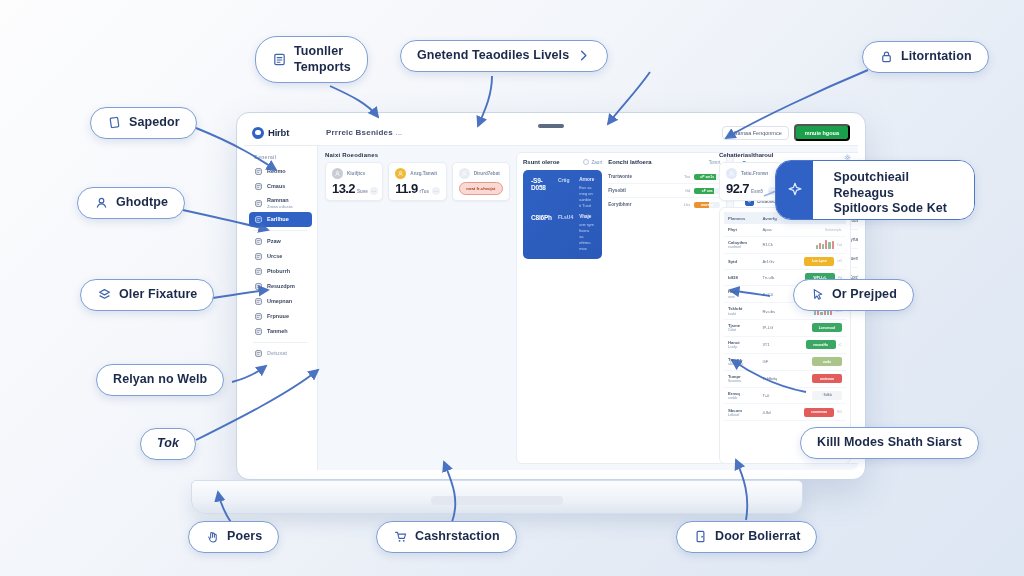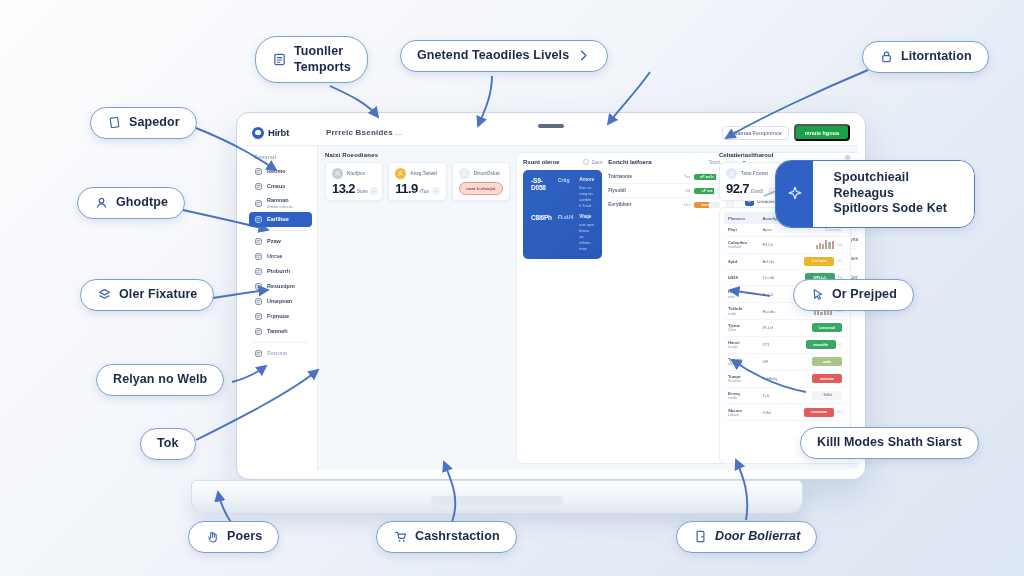--- a/index.html
+++ b/index.html
@@ -51,21 +51,21 @@
     align-items: stretch;
     border-radius: 16px;
   }
   .callout.accent .lead {
     background: #2f62c4;
     width: 42px;
     display: flex; align-items: center; justify-content: center;
     color: #dce8ff;
   }
   .callout.accent .lead svg { width: 18px; height: 18px; }
-  .callout.accent .ctext { padding: 9px 16px 10px 13px; background: #fff; }
+  .callout.accent .ctext { padding: 9px 16px 2px 13px; background: #fff; }
 
   
   .laptop { position: absolute; left: 236px; top: 112px; width: 630px; z-index: 3; }
   .lid {
     background: #ffffff;
     border: 1.5px solid #c9d6e8;
     border-radius: 13px;
     padding: 7px 7px 9px 7px;
     box-shadow: 0 14px 34px rgba(60,90,140,.17);
   }
@@ -371,21 +371,21 @@
   </div>
 
   <div class="callout" style="left:96px; top:364px;">
     <span>Relyan no Welb</span>
   </div>
 
   <div class="callout" style="left:800px; top:379px;margin-top:48px;">
     <span>Killl Modes Shath Siarst</span>
   </div>
 
-  <div class="callout" style="left:140px; top:428px;">
+  <div class="callout" style="left:140px; top:428px;font-style:italic;">
     <span>Tok</span>
   </div>
 
   <div class="callout" style="left:188px; top:521px;">
     <span class="cico">
       <svg viewBox="0 0 16 16">
           <path d="M6 9.5V4.8a1 1 0 012 0v4M8 8.6V5.4a1 1 0 012 0v3.4M10 8.8V6.6a1 1 0 012 0v4.1c0 1.8-1.4 3.1-3.2 3.1S5 12.4 5 10.6L4 8.6" fill="none" stroke="currentColor" stroke-width="1.1" stroke-linecap="round" stroke-linejoin="round"></path>
         </svg>
     </span>
     <span>Poers</span>
@@ -395,21 +395,21 @@
     <span class="cico">
       <svg viewBox="0 0 16 16">
           <path d="M2.8 3.6h2l1.6 6.4h5.6l1.4-4.6H5.2" fill="none" stroke="currentColor" stroke-width="1.2" stroke-linecap="round" stroke-linejoin="round"></path>
           <circle cx="7" cy="12.6" r="1" fill="currentColor"></circle>
           <circle cx="11.4" cy="12.6" r="1" fill="currentColor"></circle>
         </svg>
     </span>
     <span>Cashrstaction</span>
   </div>
 
-  <div class="callout" style="left:676px; top:521px;font-style:italic;">
+  <div class="callout" style="left:676px; top:521px;">
     <span class="cico">
       <svg viewBox="0 0 16 16">
           <rect x="4.4" y="2.6" width="7.2" height="10.8" rx="1" fill="none" stroke="currentColor" stroke-width="1.3"></rect>
           <circle cx="9.7" cy="8.2" r=".9" fill="currentColor"></circle>
         </svg>
     </span>
     <span>Door Bolierrat</span>
   </div>
 
   <div class="laptop">

